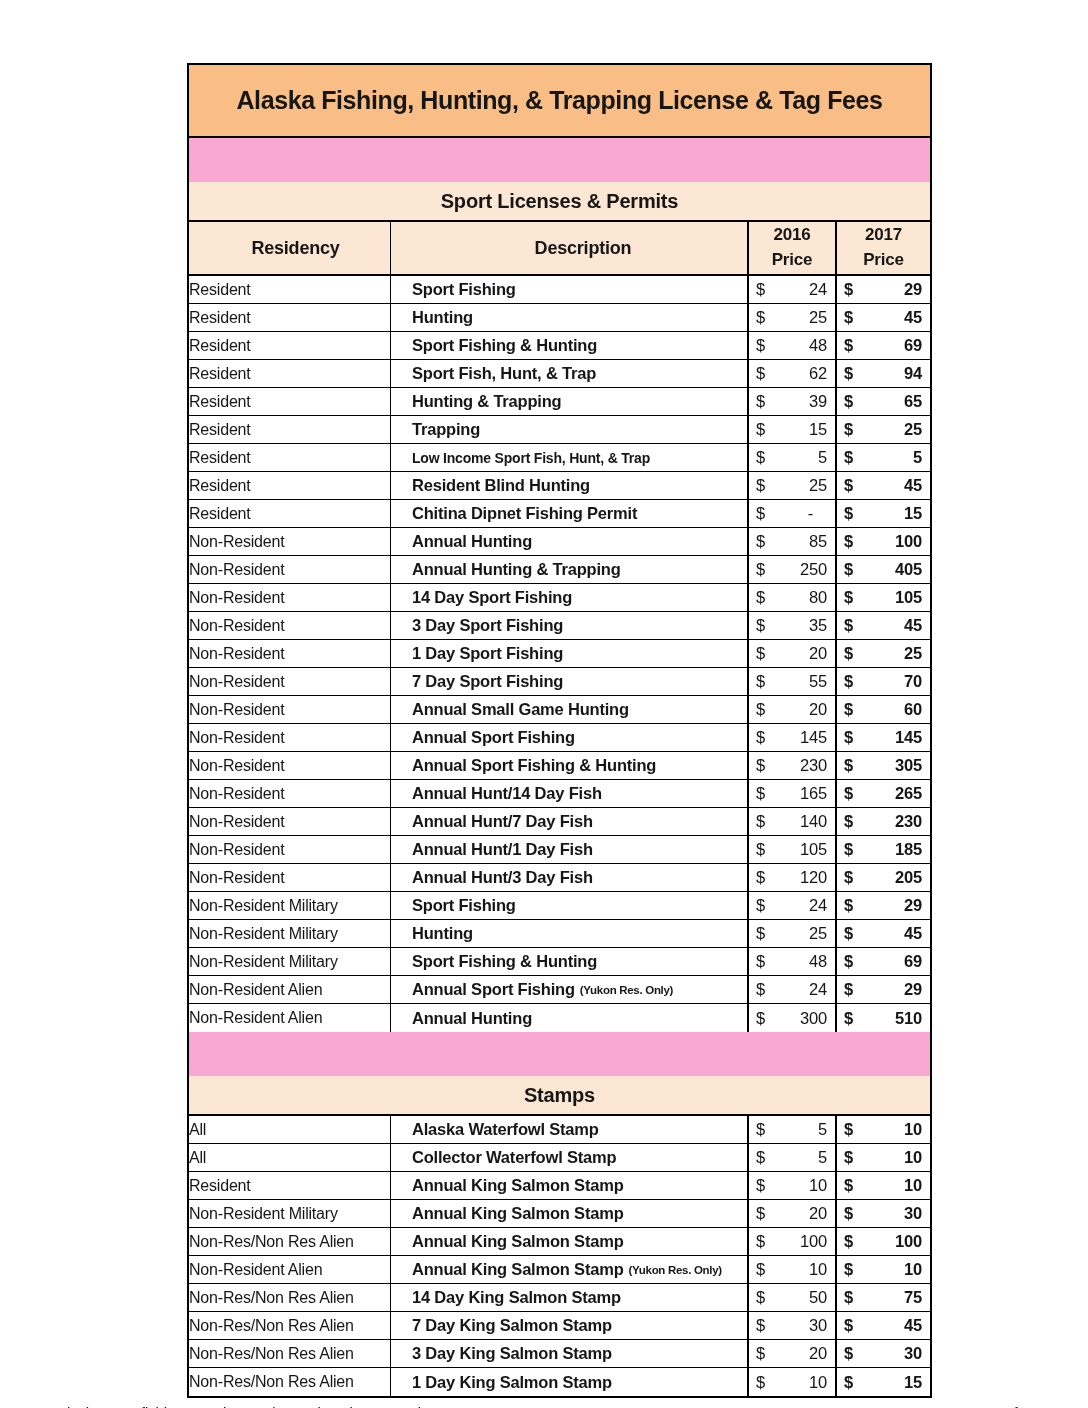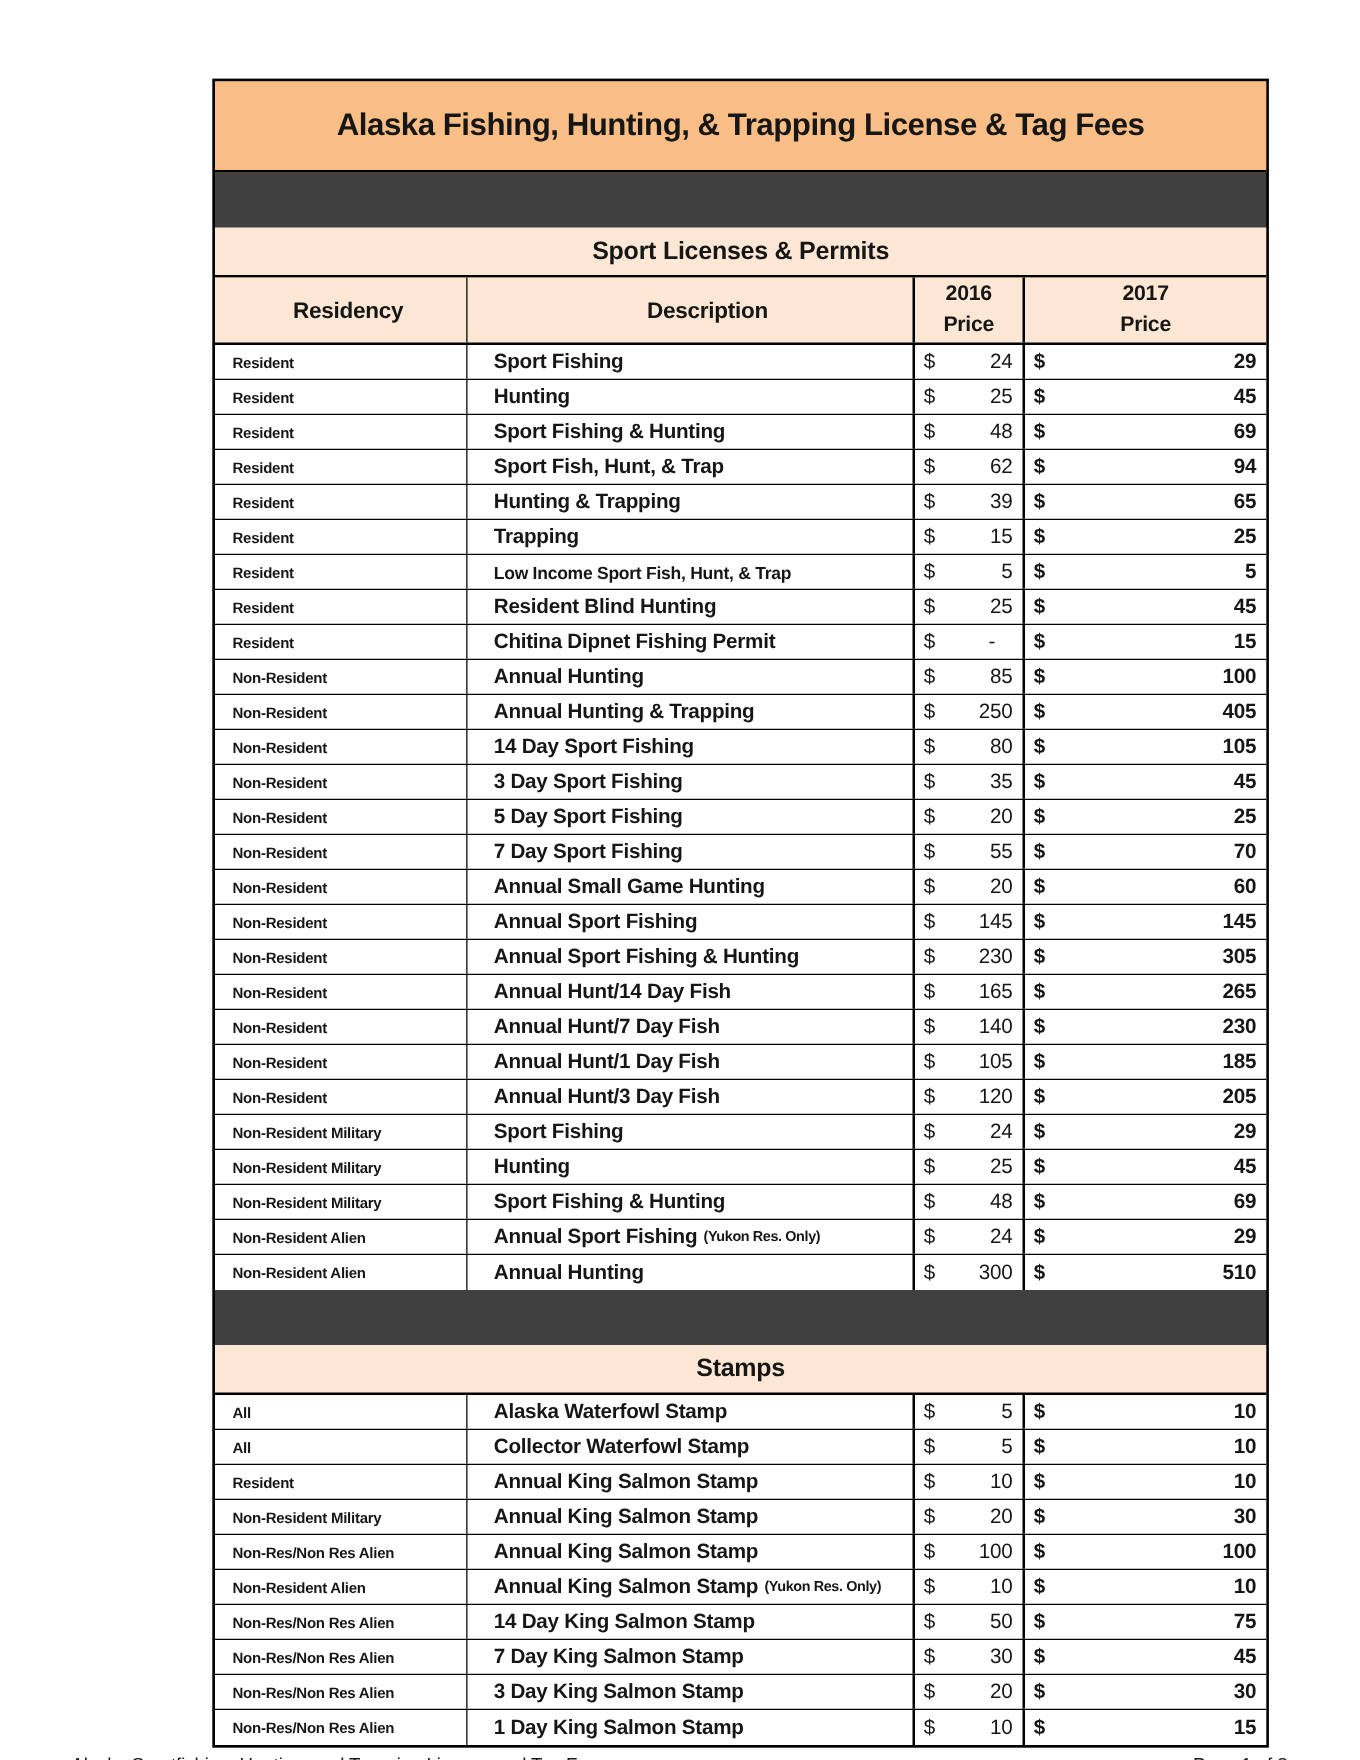--- a/index.html
+++ b/index.html
@@ -8,40 +8,40 @@
     --border:#000000;
     --ink:#161616;
   }
   html,body{margin:0;padding:0;}
   body{
     width:1088px;height:1408px;position:relative;background:#ffffff;
     font-family:"Liberation Sans",sans-serif;color:var(--ink);
     letter-spacing:-0.2px;overflow:hidden;
   }
   .sheet{
-    position:absolute;left:170px;top:63px;width:845px;
-    border:2.5px solid var(--border);box-sizing:border-box;background:#404040;
+    position:absolute;left:187px;top:63px;width:745px;
+    border:2.5px solid var(--border);box-sizing:border-box;background:#f9a8d4;
   }
   .banner{
     height:73px;border-bottom:2px solid var(--border);box-sizing:border-box;
     background:var(--banner-bg);display:flex;align-items:center;justify-content:center;
     font-size:25px;font-weight:700;letter-spacing:-0.4px;
   }
   .section-row{
     height:40px;border-bottom:2px solid var(--border);box-sizing:border-box;
     background:var(--section-bg);display:flex;align-items:center;justify-content:center;
     font-size:20px;font-weight:700;margin-top:44px;
   }
   .grid{
     display:grid;grid-template-columns:202px 358px 88px auto;
   }
   .cell{
     box-sizing:border-box;display:flex;align-items:center;overflow:hidden;white-space:nowrap;
   }
-  .cell.c1{border-right:1px solid var(--border);padding-left:14px;font-size:12px;font-weight:700;}
+  .cell.c1{border-right:1px solid var(--border);padding-left:0;font-size:16px;font-weight:400;}
   .cell.c2{border-right:2px solid var(--border);padding-left:5px;font-size:16.5px;font-weight:700;margin-left:16px;}
   .cell.c3{border-right:2px solid var(--border);}
   .price{justify-content:space-between;padding:0 8px 0 7px;font-size:16.5px;}
   .p2016{font-weight:400;}
   .p2017{font-weight:700;}
   .price .val.dash{padding-right:14px;}
   .header-row{
     height:54px;border-bottom:2px solid var(--border);box-sizing:border-box;
     background:var(--section-bg);font-weight:700;
   }
@@ -287,21 +287,21 @@
     </div>
     <div class="cell price p2017">
       <span class="dollar">$</span>
       <span class="val">45</span>
     </div>
   </div>
 
   <div class="grid row">
     <div class="cell c1">Non-Resident</div>
     <div class="cell c2">
-      <span class="desc-main">5 Day Sport Fishing</span>
+      <span class="desc-main">1 Day Sport Fishing</span>
       <span class="desc-note"></span>
     </div>
     <div class="cell c3 price p2016">
       <span class="dollar">$</span>
       <span class="val">20</span>
     </div>
     <div class="cell price p2017">
       <span class="dollar">$</span>
       <span class="val">25</span>
     </div>

